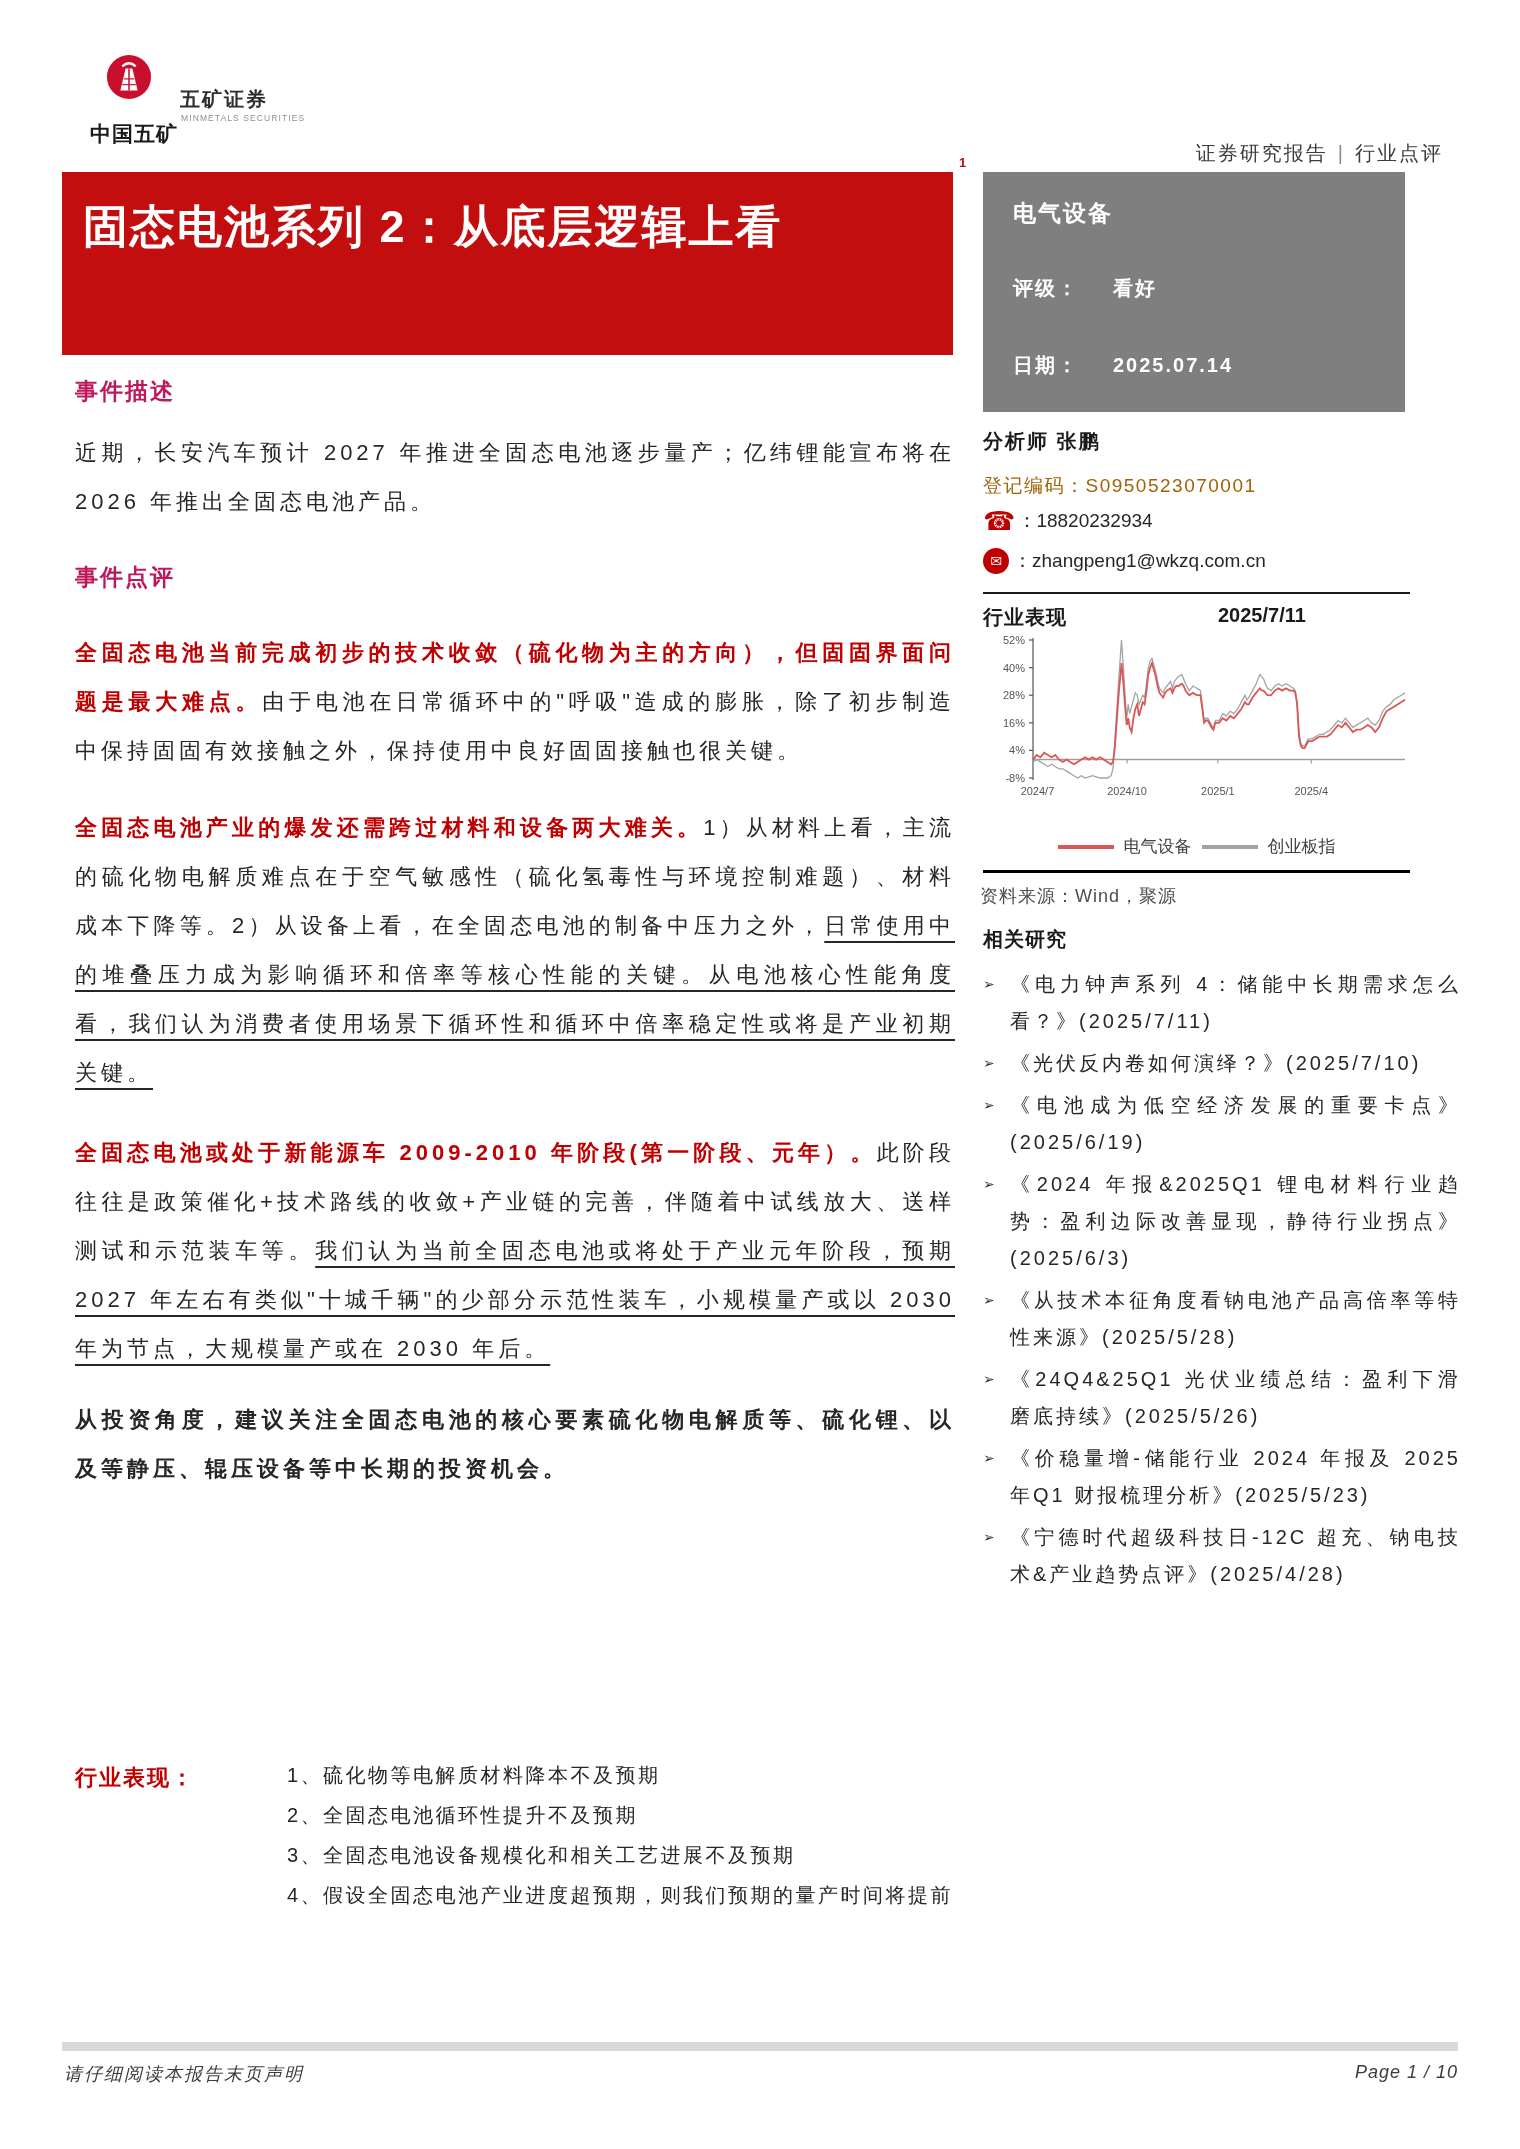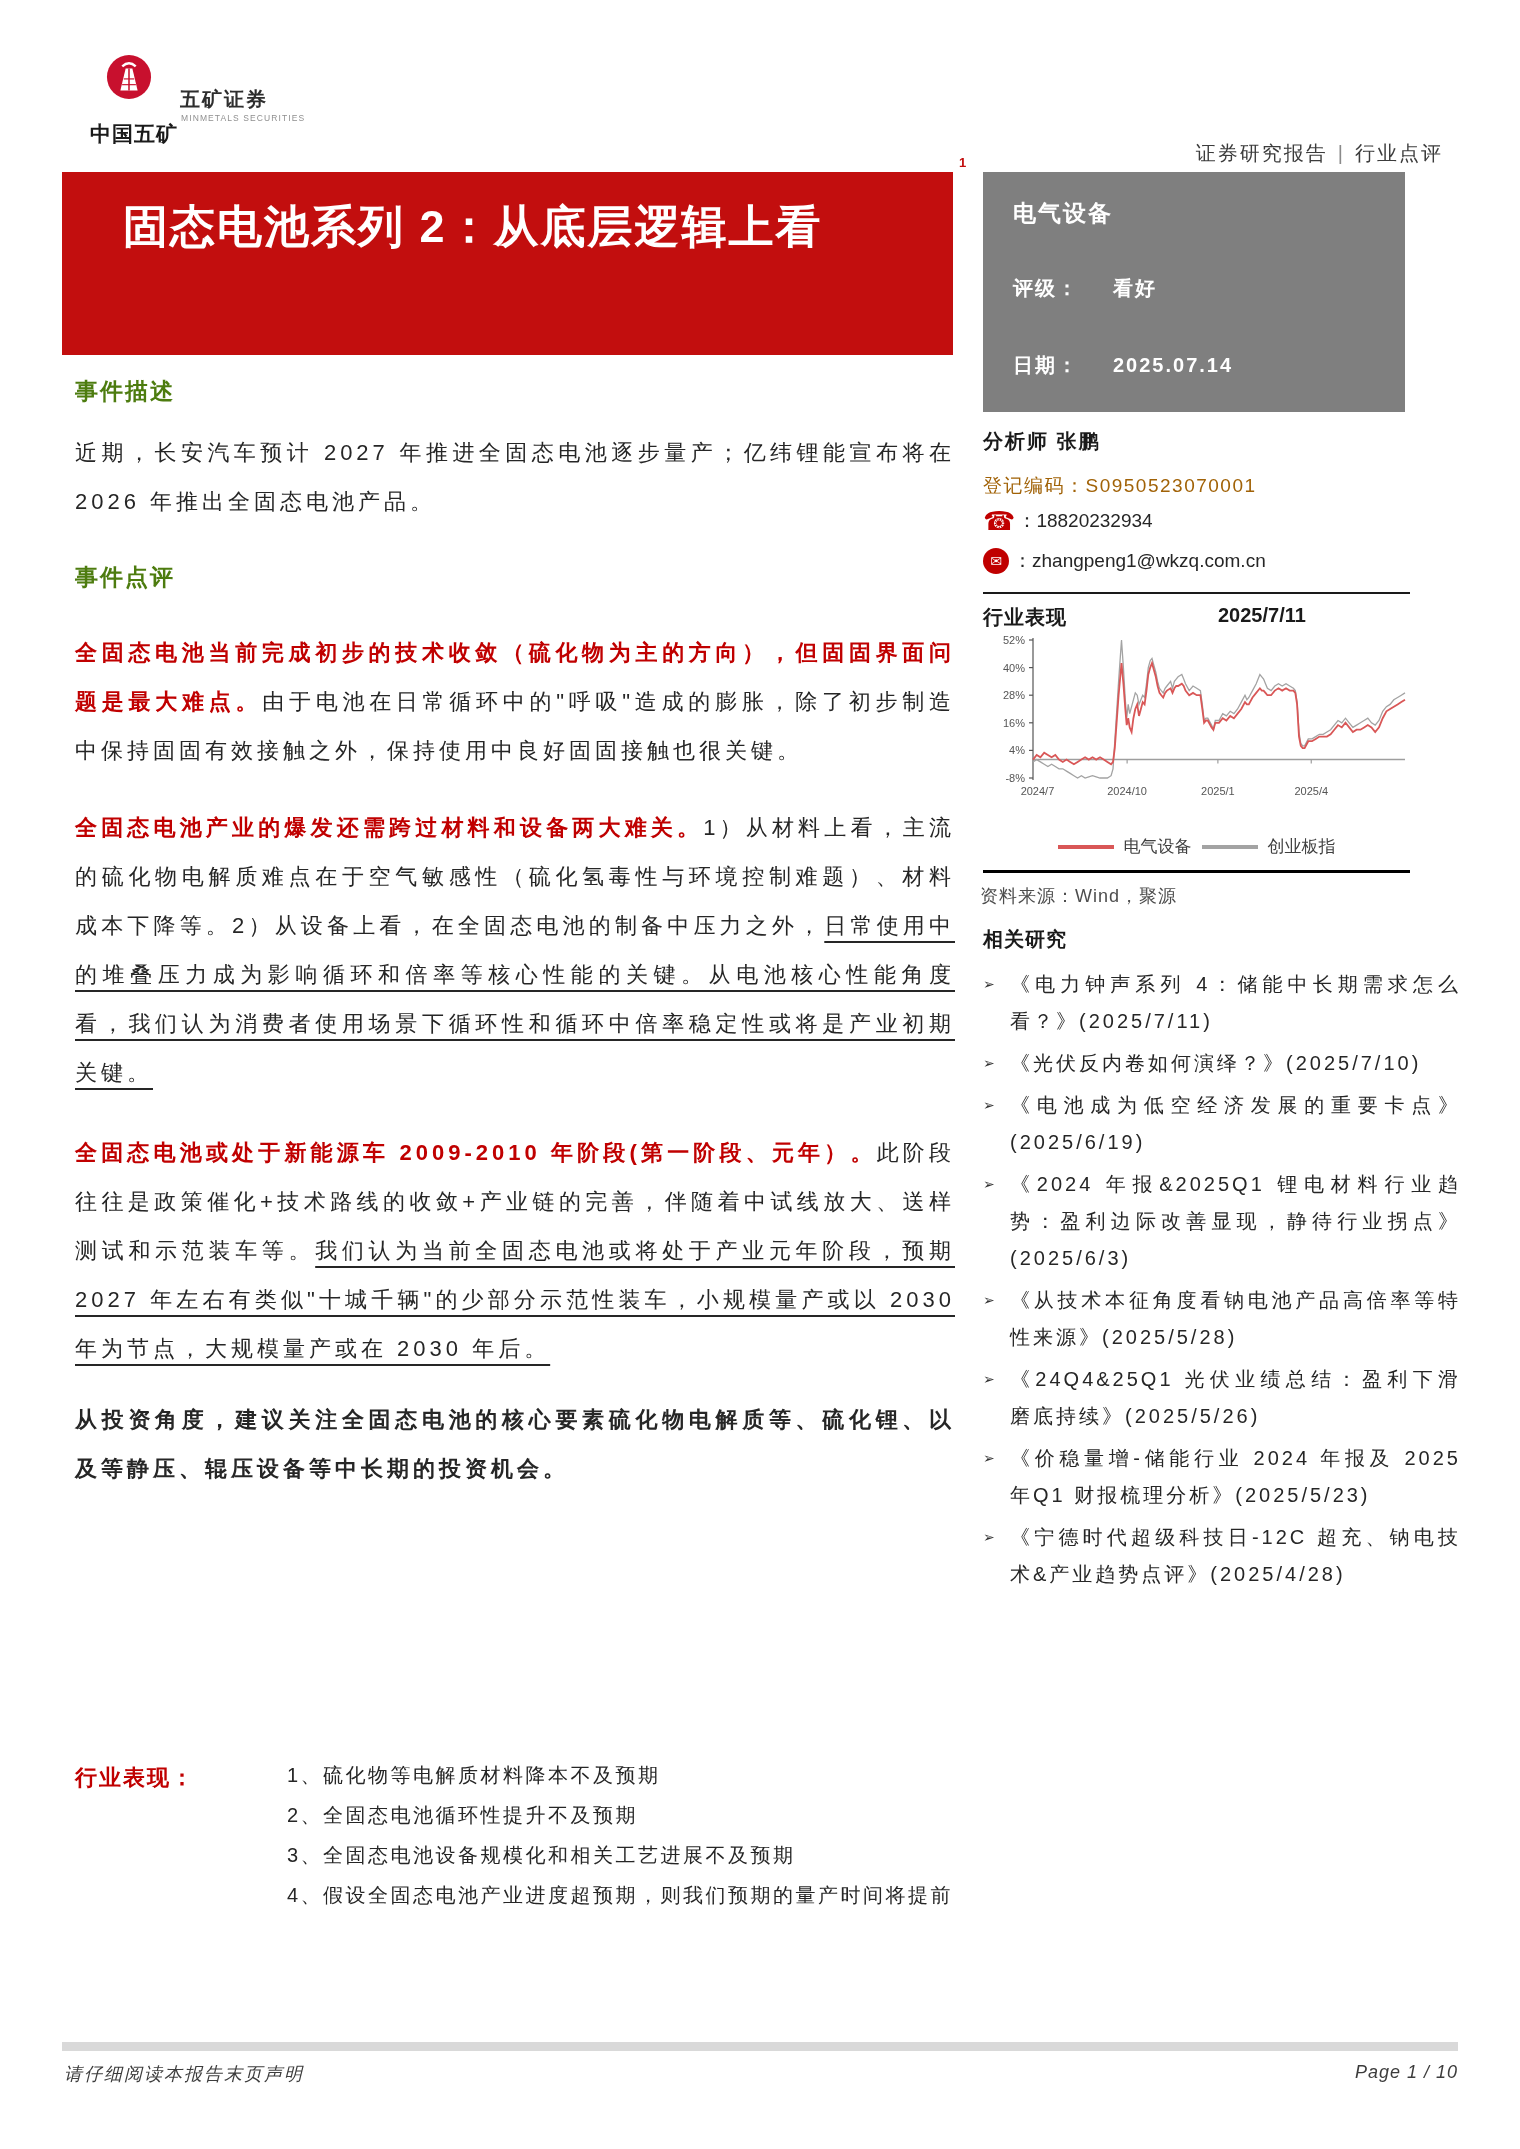--- a/index.html
+++ b/index.html
@@ -9,33 +9,33 @@
   
   .logo-emblem { position:absolute; left:106px; top:54px; }
   .logo-cn { position:absolute; left:90px; top:120px; font-size:21px; font-weight:700; color:#1a1a1a; letter-spacing:1px; }
   .sec-cn { position:absolute; left:180px; top:86px; font-size:20px; font-weight:700; color:#2e2e2e; letter-spacing:2px; }
   .sec-en { position:absolute; left:181px; top:113px; font-size:8.5px; color:#8f8f8f; letter-spacing:1.1px; }
   .doc-type { position:absolute; left:900px; top:140px; width:543px; text-align:right; font-size:20px; color:#3c3c3c; letter-spacing:2px; }
   .doc-type .pipe { color:#8a8a8a; padding:0 10px; }
 
   
   .title-banner { position:absolute; left:62px; top:172px; width:891px; height:183px; background:#C20E0E; color:#ffffff; padding:13px 0 0 21px; }
-  .title-banner .tl { font-size:45px; font-weight:700; line-height:83px; letter-spacing:2px; white-space:nowrap;margin-left:40px; }
+  .title-banner .tl { font-size:45px; font-weight:700; line-height:83px; letter-spacing:2px; white-space:nowrap; }
   .footnote-mark { position:absolute; left:959px; top:155px; font-size:13px; font-weight:700; color:#C20E0E; }
 
   
   .info-box { position:absolute; left:983px; top:172px; width:422px; height:240px; background:#7F7F7F; color:#ffffff; }
   .ib-row { position:absolute; left:30px; white-space:nowrap; }
   .ib-industry { top:26px; font-size:23px; font-weight:700; letter-spacing:2px; }
   .ib-r2 { top:103px; font-size:20px; font-weight:700; letter-spacing:2px; }
   .ib-r3 { top:180px; font-size:20px; font-weight:700; letter-spacing:2px; }
   .ib-row .lbl { display:inline-block; min-width:100px; }
 
   
-  .sec-heading { position:absolute; left:75px; font-size:23px; font-weight:700; color:#4d7c0f; letter-spacing:2px; }
+  .sec-heading { position:absolute; left:75px; font-size:23px; font-weight:700; color:#be185d; letter-spacing:2px; }
   .flow { position:absolute; left:75px; width:880px; }
   .para { font-size:22px; line-height:49px; letter-spacing:4px; color:#262626; text-align:justify; }
   .seg-redbold { color:#C00000; font-weight:700; }
   .seg-bold { font-weight:700; }
   .seg-underline { text-decoration:underline; text-underline-offset:8px; text-decoration-thickness:1.5px; }
 
   
   .risk-label { position:absolute; left:75px; top:1763px; font-size:22px; font-weight:700; color:#C00000; letter-spacing:2px; }
   .risk-list { position:absolute; left:245px; top:1764px; width:720px; list-style:none;margin-left:42px; }
   .risk-list li { font-size:20px; line-height:22px; letter-spacing:2.5px; color:#262626; margin-bottom:18px; }

